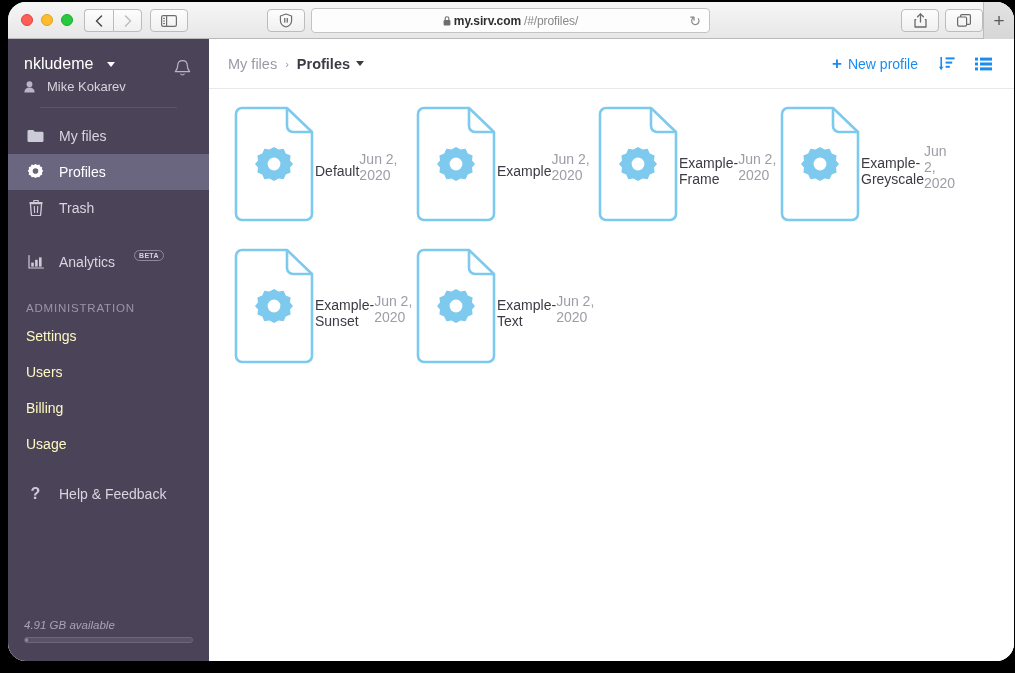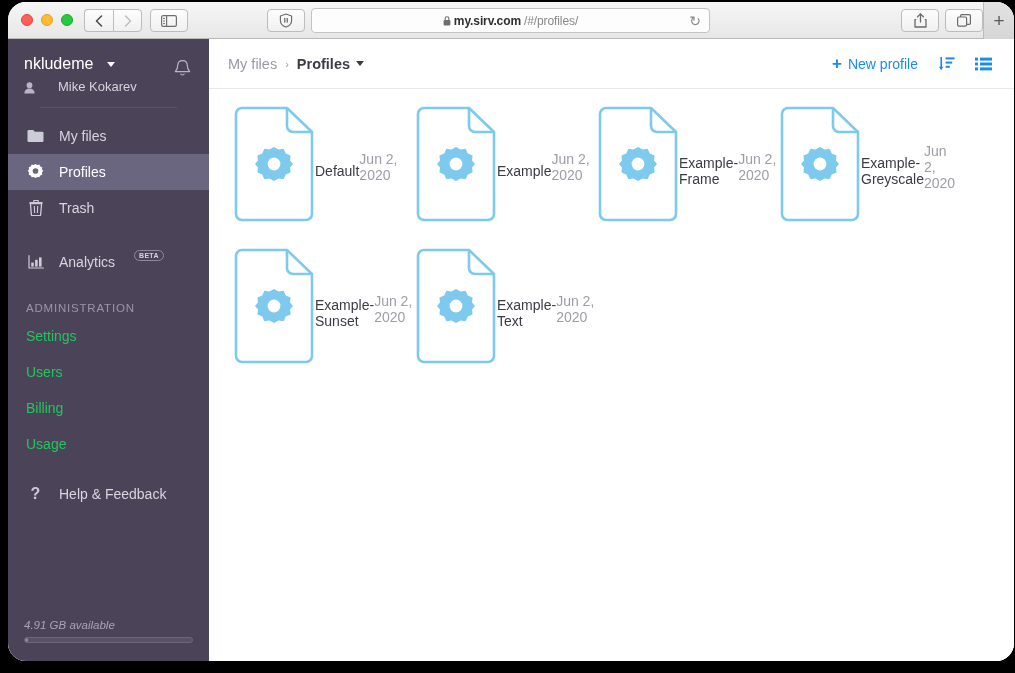--- a/index.html
+++ b/index.html
@@ -104,21 +104,21 @@
     position: relative;
   }
   .acct-name {
     font-size: 16px; color: #ffffff; font-weight: 400;
     display: flex; align-items: center; gap: 14px;
   }
   .caret { border-left: 4px solid transparent; border-right: 4px solid transparent;
            border-top: 5px solid currentColor; display: inline-block; }
   .acct-user {
     margin-top: 6px; font-size: 13px; color: #d6d3de;
-    display: flex; align-items: flex-end; gap: 23px;
+    display: flex; align-items: center; gap: 12px;
   }
   .bell { position: absolute; right: 18px; top: 20px; color: #b9b5c6; }
   .acct-rule {
     margin: 13px 16px 0 16px; height: 1px; background: #5c5569;
   }
 
   .nav { margin-top: 10px; }
   .nav-item {
     display: flex; align-items: center; gap: 14px;
     height: 36px; padding: 0 0 0 18px;
@@ -134,21 +134,21 @@
     padding: 1px 4px; margin-left: 5px; letter-spacing: .3px;
     position: relative; top: -7px;
   }
 
   .admin-head {
     margin: 22px 0 4px 18px;
     font-size: 11.5px; letter-spacing: .8px; color: #9a96a8;
   }
   .admin-item {
     height: 36px; display: flex; align-items: center;
-    padding-left: 18px; font-size: 14px; color: #22c55e;
+    padding-left: 18px; font-size: 14px; color: #fef9c3;
   }
 
   .help {
     margin-top: 14px;
     display: flex; align-items: center; gap: 14px;
     height: 36px; padding-left: 18px;
     font-size: 14px; color: #d8d5e0;
   }
   .help .nav-ico { font-weight: bold; font-size: 16px; }
 

